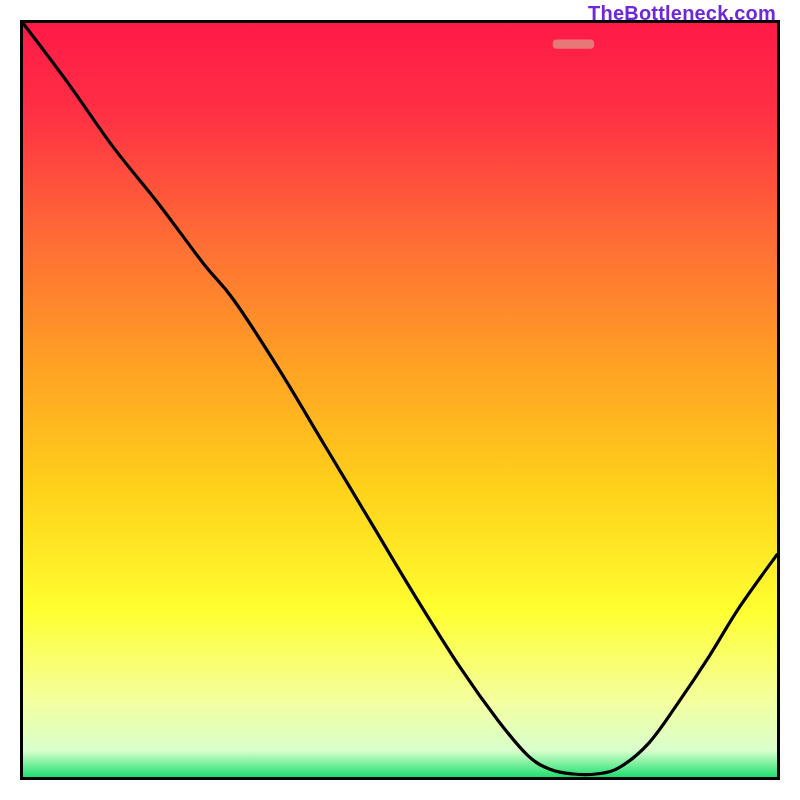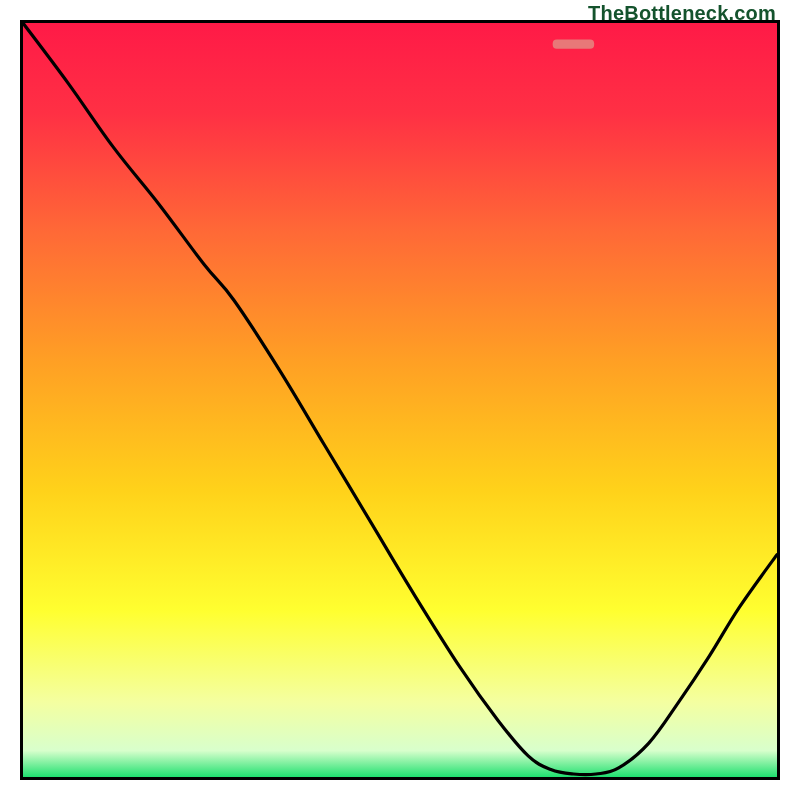--- a/index.html
+++ b/index.html
@@ -20,21 +20,21 @@
     box-sizing: border-box;
     border: 3px solid #000;
     overflow: hidden;
   }
   .watermark {
     position: absolute;
     top: 2px;
     right: 24px;
     font-size: 20px;
     font-weight: 600;
-    color: #14532d;
+    color: #6d28d9;
     letter-spacing: 0.2px;
   }
   svg.plot {
     position: absolute;
     left: 0;
     top: 0;
     width: 100%;
     height: 100%;
     display: block;
   }

